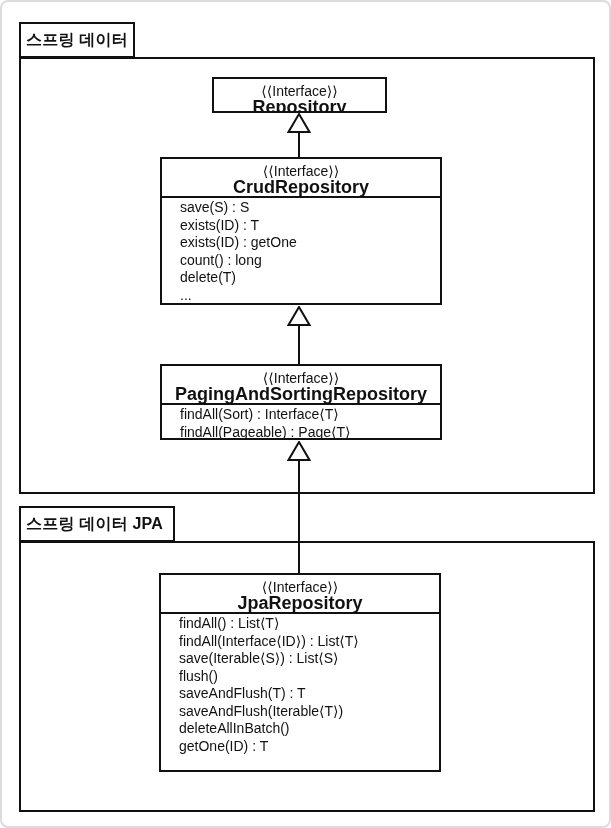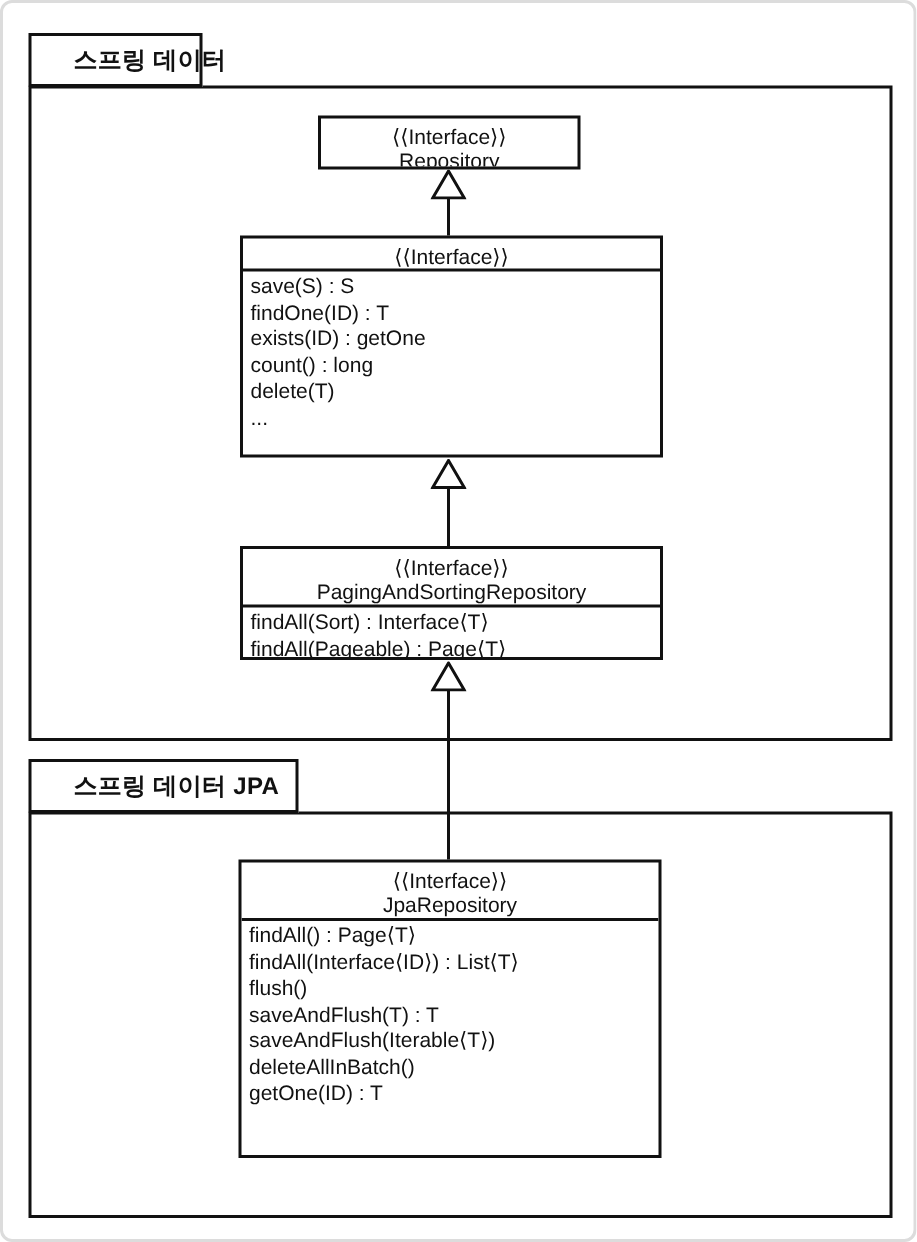--- a/index.html
+++ b/index.html
@@ -16,21 +16,21 @@
     border: 2px solid #dcdcdc;
     border-radius: 8px;
     overflow: hidden;
   }
   
   .pkg-tab {
     position: absolute;
     background: #ffffff;
     border: 2px solid #111;
     display: flex; align-items: center;
-    padding: 0 28px;
+    padding: 0 5px;
     font-size: 16px; font-weight: bold;
     letter-spacing: 0.2px;
     z-index: 5;
     white-space: nowrap;
   }
   .pkg-body {
     position: absolute;
     background: #ffffff;
     border: 2px solid #111;
     z-index: 1;
@@ -38,24 +38,24 @@
   
   .uml-box {
     position: absolute;
     background: #ffffff;
     border: 2px solid #111;
     z-index: 4;
     overflow: hidden;
   }
   .uml-header { text-align: center; padding-top: 4px; border-radius: 11px; }
   .uml-stereo { font-size: 14px; line-height: 16px; }
-  .uml-name   { font-size: 14px; line-height: 17px; font-weight: normal; text-align: center; }
+  .uml-name   { font-size: 18px; line-height: 17px; font-weight: bold; text-align: center; }
   .uml-methods {
     border-top: 2px solid #111;
-    padding: 1px 4px 0 5px;
+    padding: 1px 4px 0 18px;
     font-size: 14px;
   }
   .method-line { line-height: 17.5px; white-space: nowrap; }
   
   .connector-line {
     position: absolute;
     width: 2px;
     background: #111;
     z-index: 2;
   }
@@ -70,21 +70,21 @@
 <body>
 
 <div class="canvas">
 
   <div class="pkg-body" style="left:17px; top:55px; width:576px; height:437px;"></div>
   <div class="pkg-tab" style="left:17px; top:20px; width:116px; height:36px;">
     <span>스프링 데이터</span>
   </div>
 
   <div class="pkg-body" style="left:17px; top:539px; width:576px; height:271px;"></div>
-  <div class="pkg-tab" style="left:17px; top:504px; width:180px; height:36px;">
+  <div class="pkg-tab" style="left:17px; top:504px; width:156px; height:36px;">
     <span>스프링 데이터 JPA</span>
   </div>
 
   <div class="tri" style="left:285px; top:111px;">
     <svg width="24" height="20" viewBox="0 0 24 20">
       <polygon points="12,1 1.5,19 22.5,19" fill="#ffffff" stroke="#111" stroke-width="2"></polygon>
     </svg>
   </div>
   <div class="connector-line" style="left:296px; top:129px; height:27px;"></div>
 
@@ -105,24 +105,25 @@
   <div class="uml-box" style="left:210px; top:75px; width:175px; height:36px;">
     <div class="uml-header">
       <div class="uml-stereo">⟨⟨Interface⟩⟩</div>
       <div class="uml-name">Repository</div>
     </div>
   </div>
 
   <div class="uml-box" style="left:158px; top:155px; width:282px; height:148px;">
     <div class="uml-header">
       <div class="uml-stereo">⟨⟨Interface⟩⟩</div>
+      <div class="uml-name">CrudRepository</div>
     </div>
     <div class="uml-methods">
         <div class="method-line">save(S) : S</div>
-        <div class="method-line">findOne(ID) : T</div>
+        <div class="method-line">exists(ID) : T</div>
         <div class="method-line">exists(ID) : getOne</div>
         <div class="method-line">count() : long</div>
         <div class="method-line">delete(T)</div>
         <div class="method-line">...</div>
       </div>
   </div>
 
   <div class="uml-box" style="left:158px; top:362px; width:282px; height:76px;">
     <div class="uml-header">
       <div class="uml-stereo">⟨⟨Interface⟩⟩</div>
@@ -133,22 +134,23 @@
         <div class="method-line">findAll(Pageable) : Page⟨T⟩</div>
       </div>
   </div>
 
   <div class="uml-box" style="left:157px; top:571px; width:282px; height:199px;">
     <div class="uml-header">
       <div class="uml-stereo">⟨⟨Interface⟩⟩</div>
       <div class="uml-name">JpaRepository</div>
     </div>
     <div class="uml-methods">
-        <div class="method-line">findAll() : Page⟨T⟩</div>
+        <div class="method-line">findAll() : List⟨T⟩</div>
         <div class="method-line">findAll(Interface⟨ID⟩) : List⟨T⟩</div>
+        <div class="method-line">save(Iterable⟨S⟩) : List⟨S⟩</div>
         <div class="method-line">flush()</div>
         <div class="method-line">saveAndFlush(T) : T</div>
         <div class="method-line">saveAndFlush(Iterable⟨T⟩)</div>
         <div class="method-line">deleteAllInBatch()</div>
         <div class="method-line">getOne(ID) : T</div>
       </div>
   </div>
 
 </div>
 

